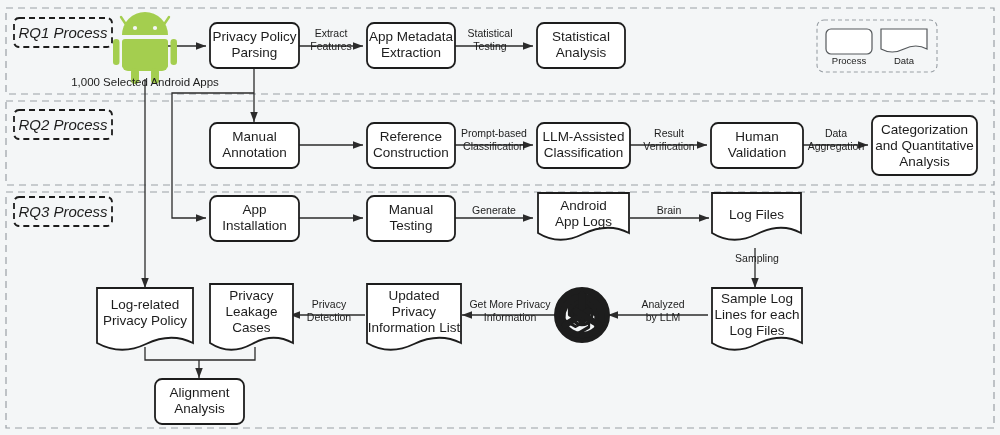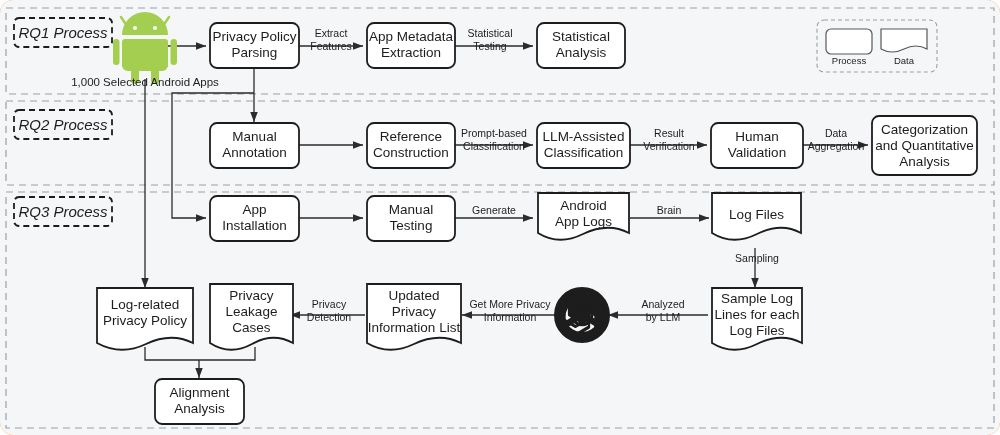--- a/index.html
+++ b/index.html
@@ -7,21 +7,20 @@
     padding: 0;
     background: #ffffff;
   }
   #root {
     position: relative;
     width: 1000px;
     height: 435px;
     background: #f97316;
     font-family: "Liberation Sans", sans-serif;
     overflow: hidden;
-    border-radius: 13px;
   }
   svg.canvas {
     position: absolute;
     top: 0; left: 0;
     width: 1000px;
     height: 435px;
   }
   text { font-family: "Liberation Sans", sans-serif; fill: #1d1d1d; }
   .node-label { font-size: 13.5px; }
   .edge-label { font-size: 10.5px; }

